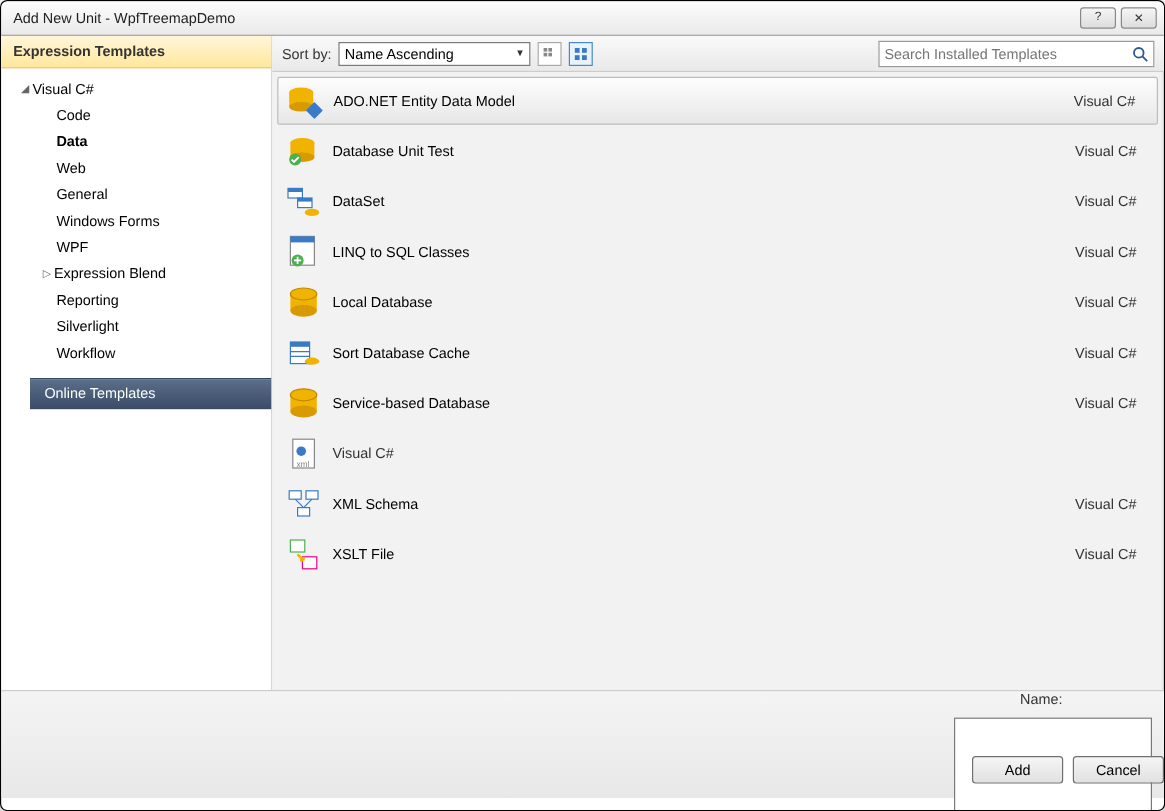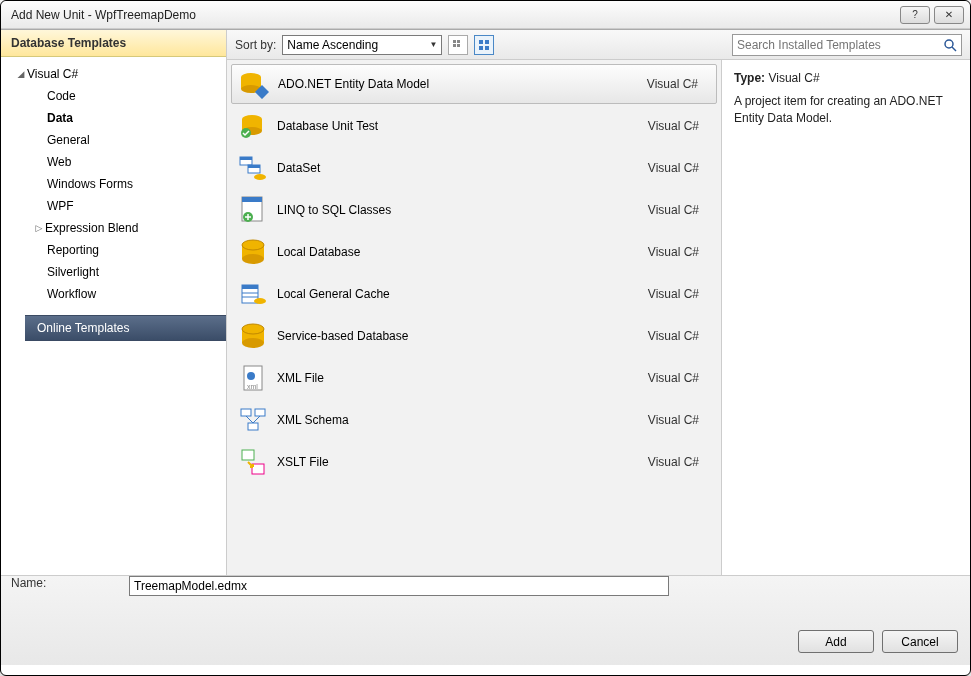--- a/index.html
+++ b/index.html
@@ -168,38 +168,39 @@
       color: #222;
       line-height: 1.4;
     }
     .detail-pane .type-label { font-weight: bold; }
     .bottom-area {
       border-top: 1px solid #ccc;
       background: linear-gradient(#f4f4f4, #e8e8e8);
     }
     .name-row {
       display: flex;
-      align-items: flex-start;
+      align-items: flex-end;
       height: 34px;
       padding: 0 10px;
       gap: 8px;
+      flex-direction: column;
     }
     .name-row label { width: 110px; color: #333; }
     .name-input {
       flex: 0 0 540px;
       height: 20px;
       border: 1px solid #7a7a7a;
       padding: 1px 4px;
       font-size: 12px;
       background: #fff;
     }
     .button-row {
       display: flex;
       justify-content: flex-end;
-      padding: 20px 12px 12px 12px;
+      padding: 20px 0 12px 12px;
       gap: 8px;
     }
     .dlg-btn {
       width: 76px; height: 23px;
       border: 1px solid #707070;
       background: linear-gradient(#f5f5f5,#e1e1e1);
       border-radius: 3px;
       font-size: 12px;
       cursor: default;
       display:flex; align-items:center; justify-content:center;
@@ -211,38 +212,38 @@
 <body>
 
 <div class="titlebar">
   <span class="title">Add New Unit - WpfTreemapDemo</span>
   <div class="win-btn">?</div>
   <div class="win-btn">✕</div>
 </div>
 
 <div class="content">
   <div class="sidebar">
-    <div class="sidebar-header">Database Templates</div>
+    <div class="sidebar-header">Expression Templates</div>
     <div class="tree">
       <div class="tree-row">
         <span class="arrow">◢</span>
         <span>Visual C#</span>
       </div>
       <div class="tree-children" id="tree-children">
           <div class="tree-row">
             <span>Code</span>
           </div>
           <div class="tree-row selected">
             <span>Data</span>
           </div>
           <div class="tree-row">
+            <span>Web</span>
+          </div>
+          <div class="tree-row">
             <span>General</span>
-          </div>
-          <div class="tree-row">
-            <span>Web</span>
           </div>
           <div class="tree-row">
             <span>Windows Forms</span>
           </div>
           <div class="tree-row">
             <span>WPF</span>
           </div>
           <div class="tree-row">
             <span class="arrow" style="margin-left: -14px;">▷</span>
             <span>Expression Blend</span>
@@ -362,21 +363,21 @@
           <div class="item-row">
             <div class="item-icon">
               <svg width="30" height="30">
                 <rect x="4" y="6" width="16" height="18" fill="#fff" stroke="#3a7bc8"></rect>
                 <rect x="4" y="6" width="16" height="4" fill="#3a7bc8"></rect>
                 <line x1="4" y1="14" x2="20" y2="14" stroke="#3a7bc8"></line>
                 <line x1="4" y1="18" x2="20" y2="18" stroke="#3a7bc8"></line>
                 <ellipse cx="22" cy="22" rx="6" ry="3" fill="#f0b400"></ellipse>
               </svg>
             </div>
-            <div class="item-name">Local General Cache</div>
+            <div class="item-name">Sort Database Cache</div>
             <div class="item-lang">Visual C#</div>
           </div>
           <div class="item-row">
             <div class="item-icon">
               <svg width="30" height="30">
                 <ellipse cx="15" cy="8" rx="11" ry="5" fill="#f0b400"></ellipse>
                 <rect x="4" y="8" width="22" height="14" fill="#f0b400"></rect>
                 <ellipse cx="15" cy="22" rx="11" ry="5" fill="#d89a00"></ellipse>
                 <ellipse cx="15" cy="8" rx="11" ry="5" fill="none" stroke="#c08800"></ellipse>
               </svg>
@@ -385,21 +386,20 @@
             <div class="item-lang">Visual C#</div>
           </div>
           <div class="item-row">
             <div class="item-icon">
               <svg width="30" height="30">
                 <rect x="6" y="3" width="18" height="24" fill="#fff" stroke="#888"></rect>
                 <circle cx="13" cy="13" r="4" fill="#3a7bc8"></circle>
                 <text x="9" y="26" font-size="7" fill="#888">xml</text>
               </svg>
             </div>
-            <div class="item-name">XML File</div>
             <div class="item-lang">Visual C#</div>
           </div>
           <div class="item-row">
             <div class="item-icon">
               <svg width="30" height="30">
                 <rect x="3" y="4" width="10" height="7" fill="#fff" stroke="#3a7bc8"></rect>
                 <rect x="17" y="4" width="10" height="7" fill="#fff" stroke="#3a7bc8"></rect>
                 <rect x="10" y="18" width="10" height="7" fill="#fff" stroke="#3a7bc8"></rect>
                 <line x1="8" y1="11" x2="15" y2="18" stroke="#3a7bc8"></line>
                 <line x1="22" y1="11" x2="15" y2="18" stroke="#3a7bc8"></line>
@@ -413,27 +413,20 @@
               <svg width="30" height="30">
                 <rect x="4" y="3" width="12" height="10" fill="#fff" stroke="#4caf50"></rect>
                 <rect x="14" y="17" width="12" height="10" fill="#fff" stroke="#e08"></rect>
                 <path d="M10 15 l5 5 M15 20 l-3 0 M15 20 l0 -3" stroke="#f0b400" stroke-width="2" fill="none"></path>
               </svg>
             </div>
             <div class="item-name">XSLT File</div>
             <div class="item-lang">Visual C#</div>
           </div>
         </div>
-      <div class="detail-pane">
-        <div>
-          <span class="type-label">Type:</span>
-          <span>Visual C#</span>
-        </div>
-        <div style="margin-top:6px">A project item for creating an ADO.NET Entity Data Model.</div>
-      </div>
     </div>
   </div>
 </div>
 
 <div class="bottom-area">
   <div class="name-row">
     <label>Name:</label>
     <input class="name-input" type="text" value="TreemapModel.edmx" style="">
   </div>
   <div class="button-row">

